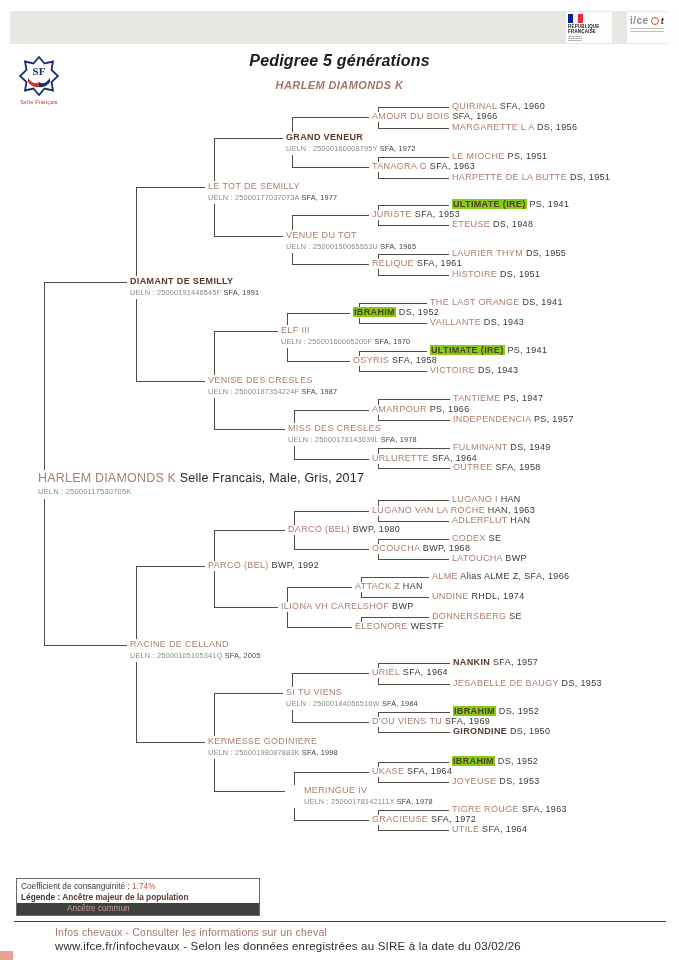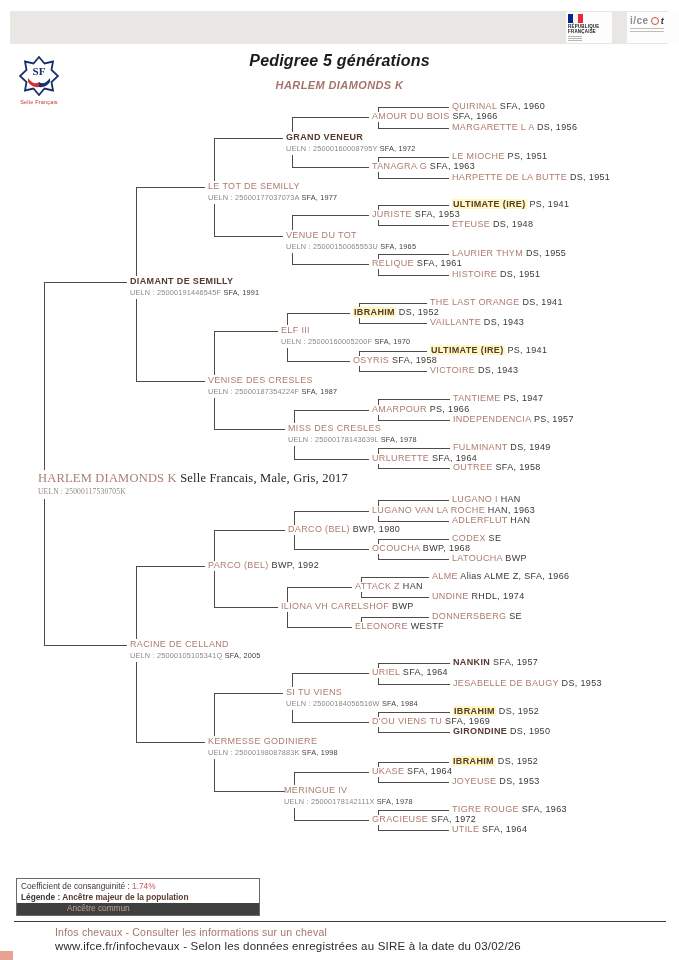--- a/index.html
+++ b/index.html
@@ -34,25 +34,25 @@
   .doc-subtitle{position:absolute;left:0;top:79px;width:679px;text-align:center;
                 font-size:11px;font-style:italic;font-weight:bold;color:#a5756b;letter-spacing:.4px;}
 
   
   .tree{position:absolute;left:0;top:0;width:679px;height:960px;}
   .tree svg{position:absolute;left:0;top:0;}
   .pnode{position:absolute;white-space:nowrap;font-size:9px;line-height:11px;letter-spacing:.35px;}
   .pname{color:#ad7c6c;}
   .psuffix{color:#3b3835;}
   .pnode.major .pname{color:#57392e;font-weight:bold;}
-  .pnode.common .pname{color:#57392e;font-weight:bold;background:#fef9c3;padding:0 1px;}
+  .pnode.common .pname{color:#57392e;font-weight:bold;background:#84cc16;padding:0 1px;}
   .pinfo{font-size:7.3px;line-height:9px;letter-spacing:.2px;margin-top:1px;}
   .pinfo .ueln{color:#8d8984;}
   .pinfo .reg{color:#45413d;}
-  .pnode.root{font-size:12.5px;line-height:15px;letter-spacing:.2px;font-family:Liberation Serif, serif;}
+  .pnode.root{font-size:12.5px;line-height:15px;letter-spacing:.2px;}
   .pnode.root .pname{color:#a97f70;}
   .pnode.root .psuffix{color:#282623;}
   .pnode.root .pinfo{font-size:7.5px;}
 
   
   .legend{position:absolute;left:16px;top:878px;width:242px;border:1px solid #6b6965;
           background:#fff;font-size:8.3px;line-height:10.5px;padding:2px 0 0 0;}
   .legend-row{padding:0 4px;}
   .lg-label{color:#3a3835;}
   .lg-value{color:#c75550;}
@@ -290,21 +290,21 @@
         <div class="pnode" style="left: 372px; top: 667px;"><span class="pname">URIEL</span><span class="psuffix"> SFA, 1964</span></div>
         <div class="pnode" style="left: 453px; top: 678px;"><span class="pname">JESABELLE DE BAUGY</span><span class="psuffix"> DS, 1953</span></div>
         <div class="pnode" style="left: 286px; top: 687px;"><span class="pname">SI TU VIENS</span><div class="pinfo"><span class="ueln">UELN : 25000184056516W</span><span class="reg"> SFA, 1984</span></div></div>
         <div class="pnode common" style="left: 453px; top: 706px;"><span class="pname">IBRAHIM</span><span class="psuffix"> DS, 1952</span></div>
         <div class="pnode" style="left: 372px; top: 716px;"><span class="pname">D'OU VIENS TU</span><span class="psuffix"> SFA, 1969</span></div>
         <div class="pnode major" style="left: 453px; top: 726px;"><span class="pname">GIRONDINE</span><span class="psuffix"> DS, 1950</span></div>
         <div class="pnode" style="left: 208px; top: 736px;"><span class="pname">KERMESSE GODINIERE</span><div class="pinfo"><span class="ueln">UELN : 25000198087883K</span><span class="reg"> SFA, 1998</span></div></div>
         <div class="pnode common" style="left: 452px; top: 756px;"><span class="pname">IBRAHIM</span><span class="psuffix"> DS, 1952</span></div>
         <div class="pnode" style="left: 372px; top: 766px;"><span class="pname">UKASE</span><span class="psuffix"> SFA, 1964</span></div>
         <div class="pnode" style="left: 452px; top: 776px;"><span class="pname">JOYEUSE</span><span class="psuffix"> DS, 1953</span></div>
-        <div class="pnode" style="left: 284px; top: 785px;"><span class="pname">MERINGUE IV</span><div class="pinfo"><span class="ueln">UELN : 25000178142111X</span><span class="reg"> SFA, 1978</span></div></div>
+        <div class="pnode" style="left: 304px; top: 785px;"><span class="pname">MERINGUE IV</span><div class="pinfo"><span class="ueln">UELN : 25000178142111X</span><span class="reg"> SFA, 1978</span></div></div>
         <div class="pnode" style="left: 452px; top: 804px;"><span class="pname">TIGRE ROUGE</span><span class="psuffix"> SFA, 1963</span></div>
         <div class="pnode" style="left: 372px; top: 814px;"><span class="pname">GRACIEUSE</span><span class="psuffix"> SFA, 1972</span></div>
         <div class="pnode" style="left: 452px; top: 824px;"><span class="pname">UTILE</span><span class="psuffix"> SFA, 1964</span></div>
       </div>
   </div>
 
   <div class="legend">
     <div class="legend-row">
       <span class="lg-label">Coefficient de consanguinité : </span><span class="lg-value">1.74%</span>
     </div>

